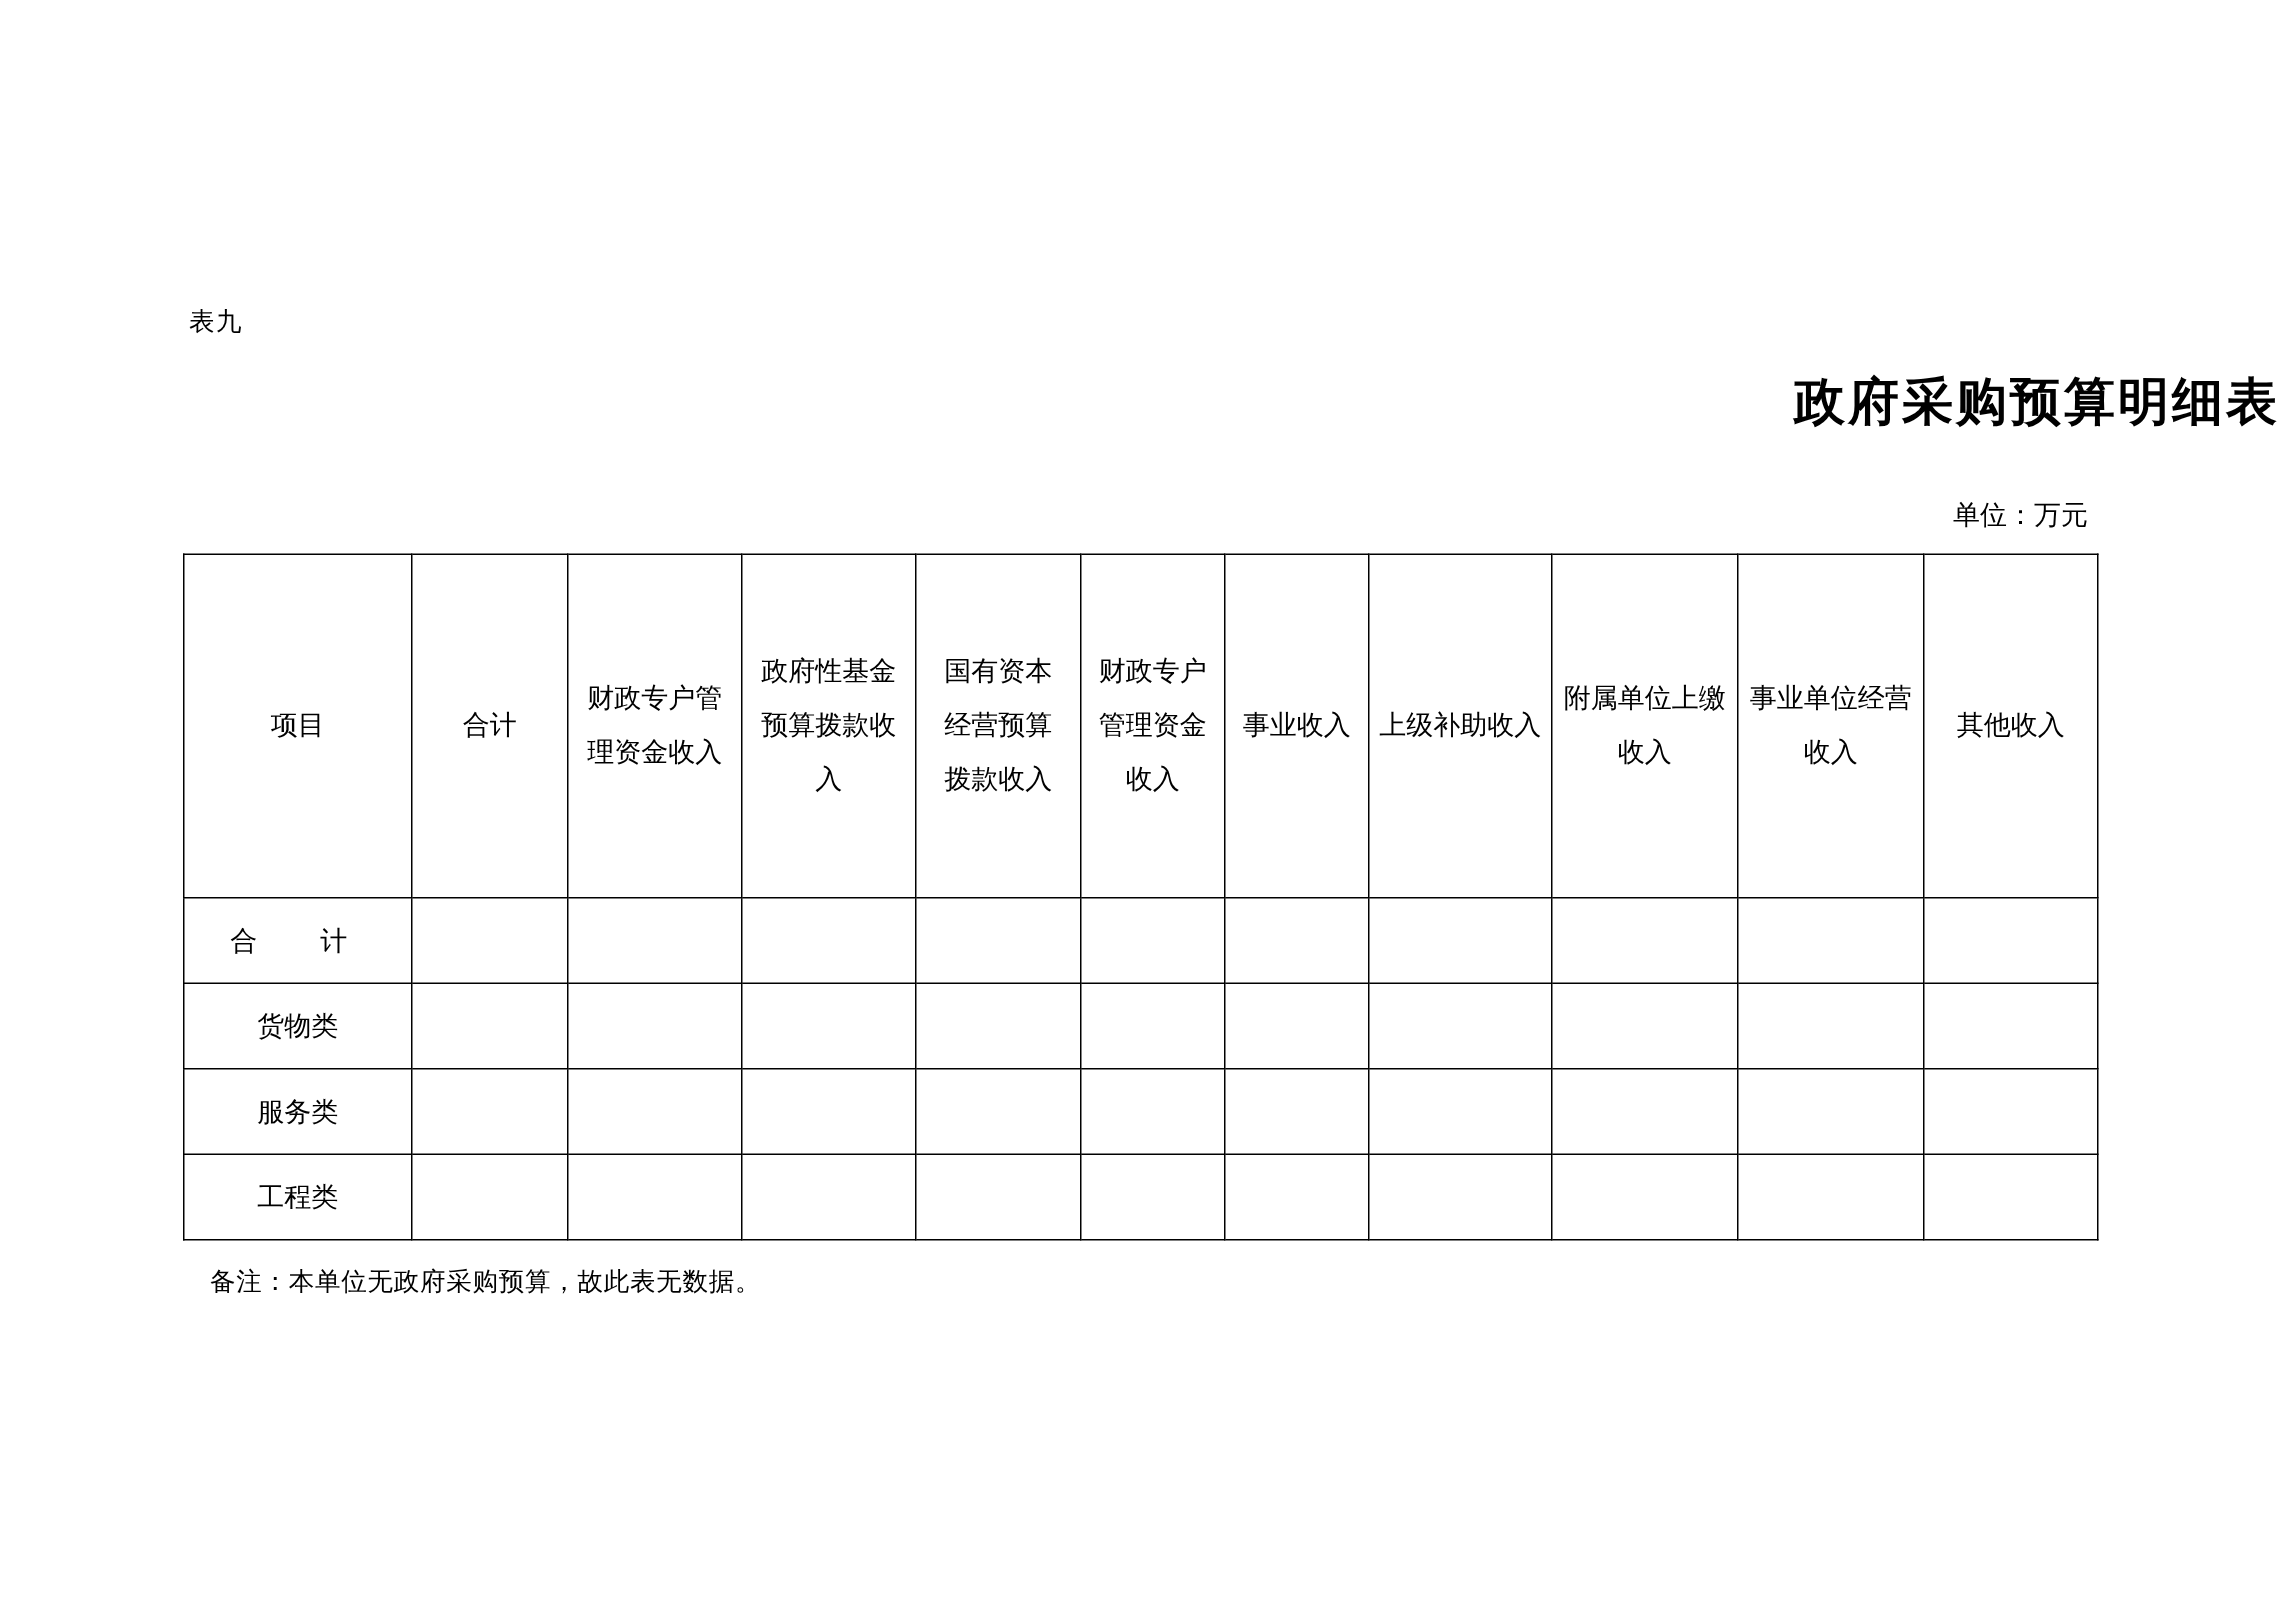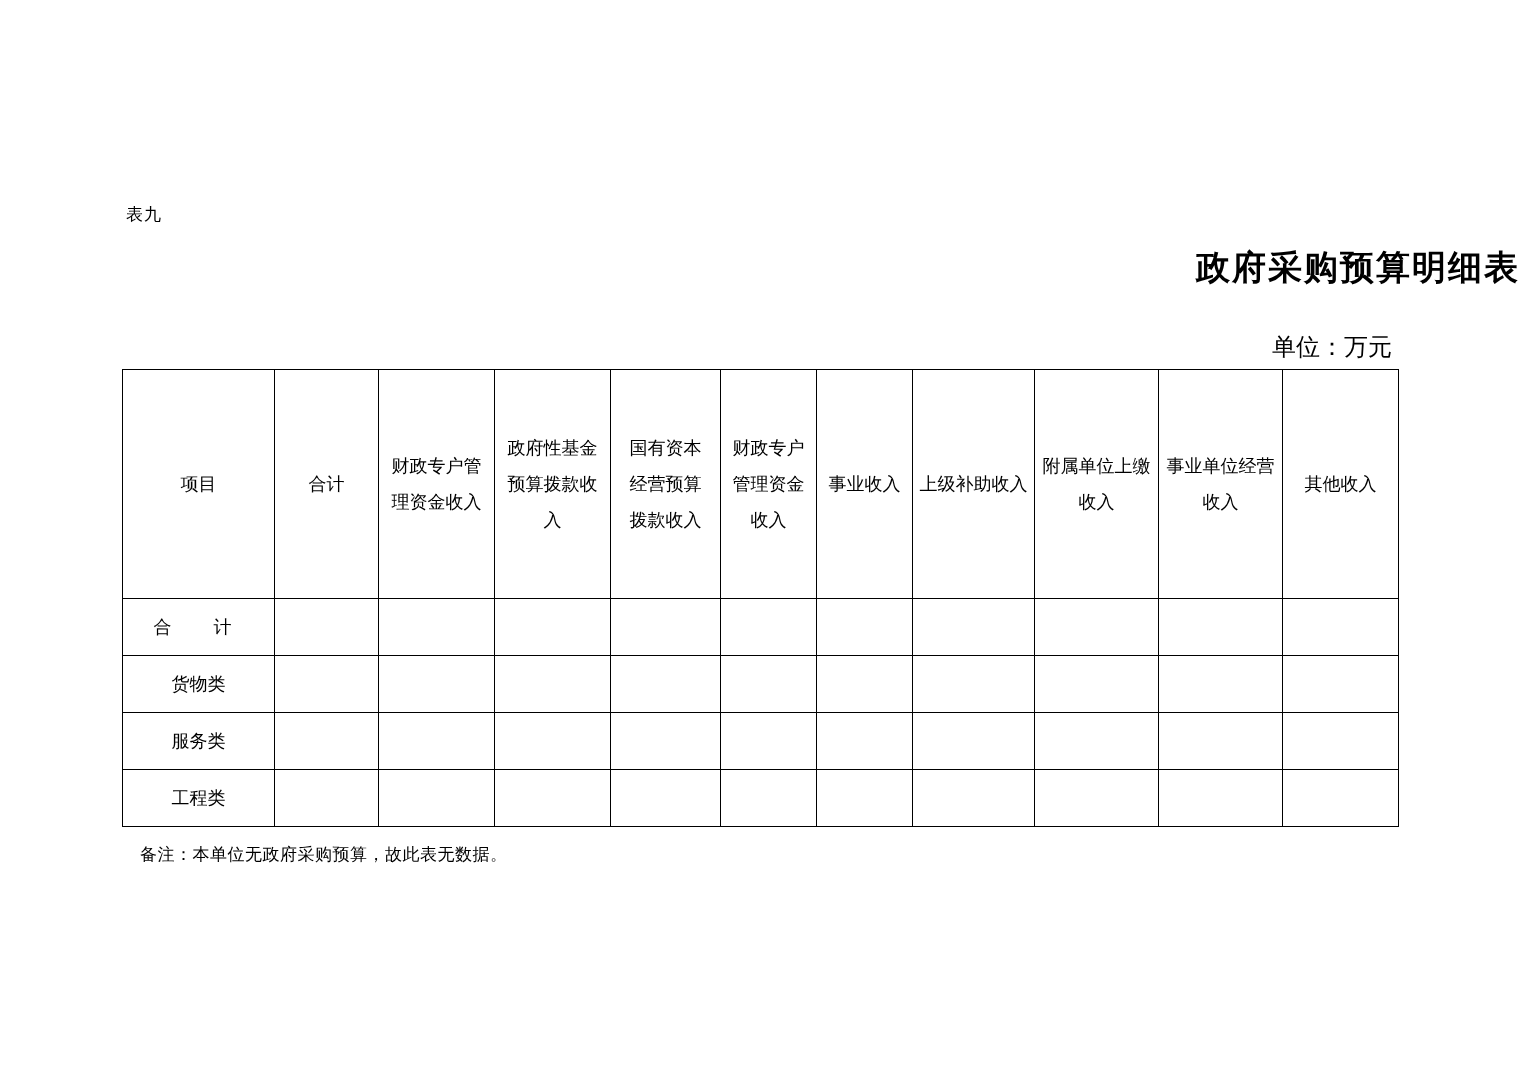--- a/index.html
+++ b/index.html
@@ -39,21 +39,21 @@
     text-align: right;
     font-size: 34px;
     font-weight: bold;
     letter-spacing: 2px;
     font-family: "DejaVu Serif", "Liberation Serif", serif;
   }
   .unit-note {
     position: absolute;
     right: 128px;
     top: 314px;
-    font-size: 24px;
+    font-size: 18px;
     font-family: "DejaVu Serif", "Liberation Serif", serif;
   }
   table.budget {
     position: absolute;
     left: 122px;
     top: 352px;
     width: 1276px;
     border-collapse: collapse;
     table-layout: fixed;
   }

